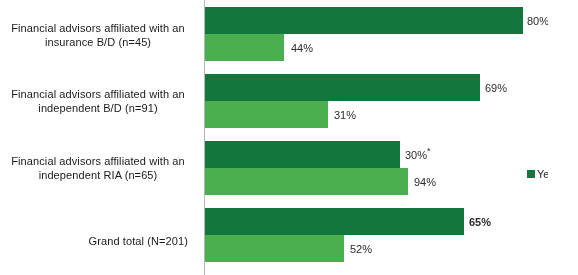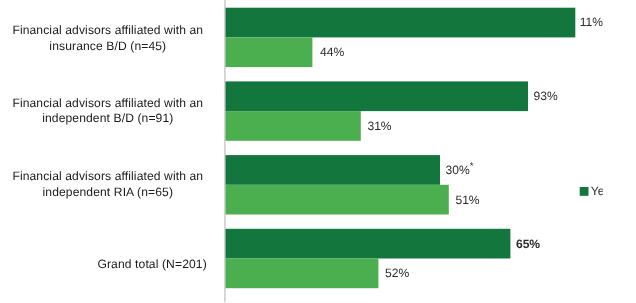--- a/index.html
+++ b/index.html
@@ -113,46 +113,46 @@
 independent B/D (n=91)</div>
   <div class="cat-label" style="top:155px;">Financial advisors affiliated with an
 independent RIA (n=65)</div>
   <div class="cat-label right" style="top:235px;">Grand total (N=201)</div>
 
   <div id="plot-area">
     <div id="axis-line"></div>
 
     <div class="bar yes" style="top:7px; width:318px;"></div>
     <div class="bar-value" style="top:15px; left:323px;">
-      <span>11%</span><span class="star">*</span>
+      <span>80%</span><span class="star">*</span>
     </div>
 
     <div class="bar no" style="top:34px; width:79px;"></div>
     <div class="bar-value" style="top:42px; left:87px;">
       <span>44%</span>
     </div>
 
     <div class="bar yes" style="top:74px; width:275px;"></div>
     <div class="bar-value" style="top:82px; left:281px;">
-      <span>93%</span><span class="star"></span>
+      <span>69%</span><span class="star"></span>
     </div>
 
     <div class="bar no" style="top:101px; width:123px;"></div>
     <div class="bar-value" style="top:109px; left:130px;">
       <span>31%</span>
     </div>
 
     <div class="bar yes" style="top:141px; width:195px;"></div>
     <div class="bar-value" style="top:149px; left:201px;">
       <span>30%</span><span class="star">*</span>
     </div>
 
     <div class="bar no" style="top:168px; width:203px;"></div>
     <div class="bar-value" style="top:176px; left:210px;">
-      <span>51%</span>
+      <span>94%</span>
     </div>
 
     <div class="bar yes" style="top:208px; width:259px;"></div>
     <div class="bar-value" style="top:216px; left:265px;font-weight:bold;">
       <span>65%</span><span class="star"></span>
     </div>
 
     <div class="bar no" style="top:235px; width:139px;"></div>
     <div class="bar-value" style="top:243px; left:146px;">
       <span>52%</span>

